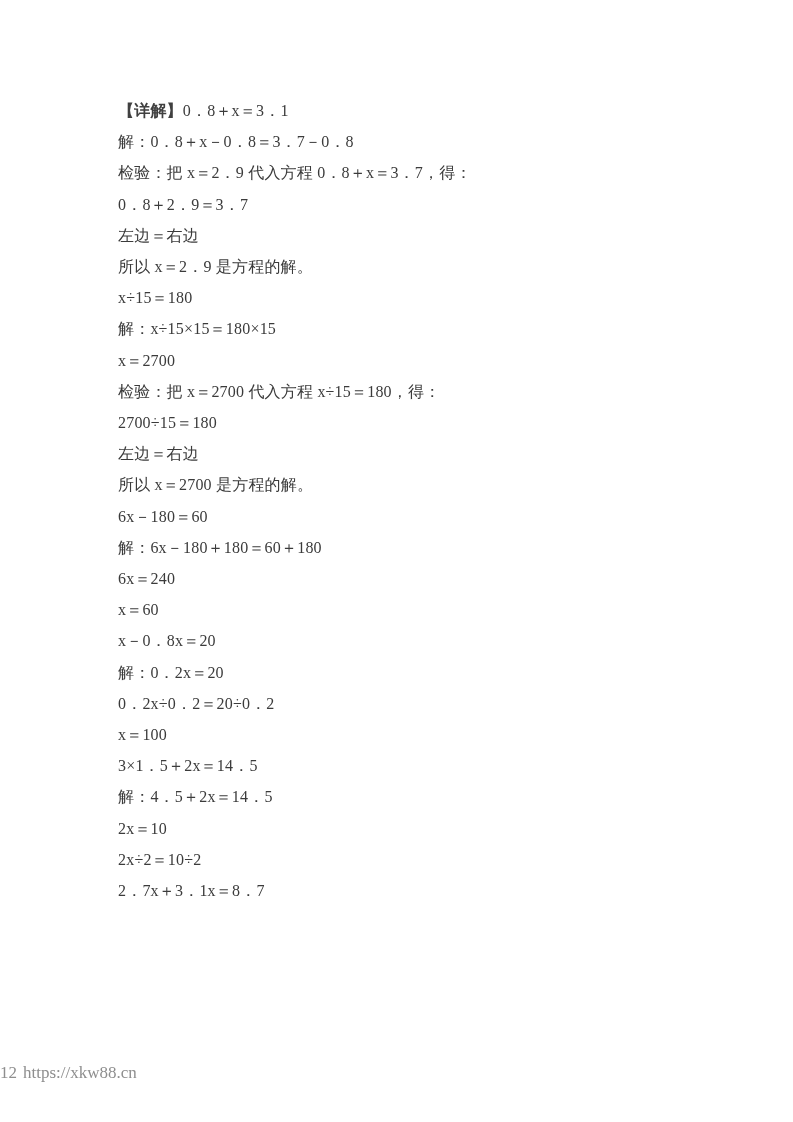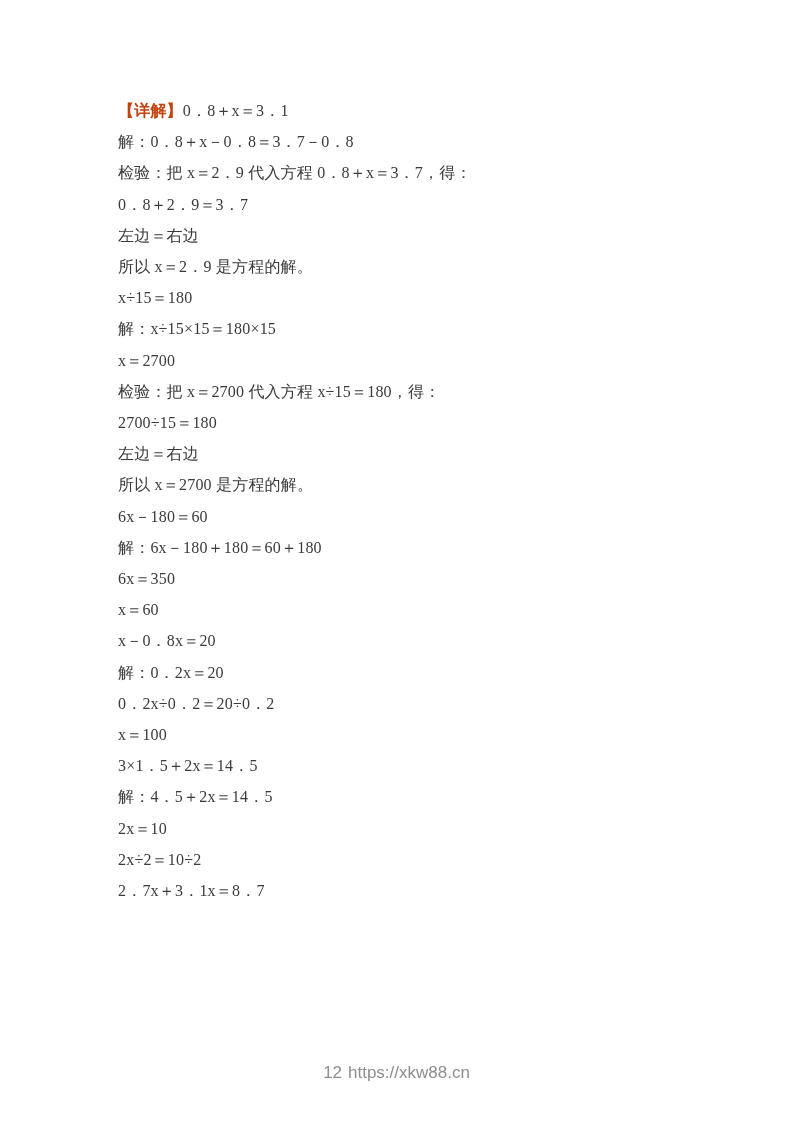--- a/index.html
+++ b/index.html
@@ -24,30 +24,29 @@
     font-size: 16px;
   }
   .content p {
     margin: 0;
     line-height: 31.2px;
     white-space: nowrap;
     letter-spacing: 0.2px;
   }
   .detail-label {
     font-weight: bold;
-    color: #c2410c;
+    color: #404040;
   }
   .footer {
     position: absolute;
     left: 0;
     right: 0;
     top: 1063px;
-    text-align: center;
     color: #8e8e8e;
-    font-family: Liberation Sans, sans-serif;
+    font-family: Liberation Serif, serif;
     font-size: 17px;
   }
   .footer span + span {
     margin-left: 0.35em;
   }
 </style>
 </head>
 <body>
 
 <div class="page">
@@ -60,21 +59,21 @@
     <p>所以 x＝2．9 是方程的解。</p>
     <p>x÷15＝180</p>
     <p>解：x÷15×15＝180×15</p>
     <p>x＝2700</p>
     <p>检验：把 x＝2700 代入方程 x÷15＝180，得：</p>
     <p>2700÷15＝180</p>
     <p>左边＝右边</p>
     <p>所以 x＝2700 是方程的解。</p>
     <p>6x－180＝60</p>
     <p>解：6x－180＋180＝60＋180</p>
-    <p>6x＝350</p>
+    <p>6x＝240</p>
     <p>x＝60</p>
     <p>x－0．8x＝20</p>
     <p>解：0．2x＝20</p>
     <p>0．2x÷0．2＝20÷0．2</p>
     <p>x＝100</p>
     <p>3×1．5＋2x＝14．5</p>
     <p>解：4．5＋2x＝14．5</p>
     <p>2x＝10</p>
     <p>2x÷2＝10÷2</p>
     <p>2．7x＋3．1x＝8．7</p>

